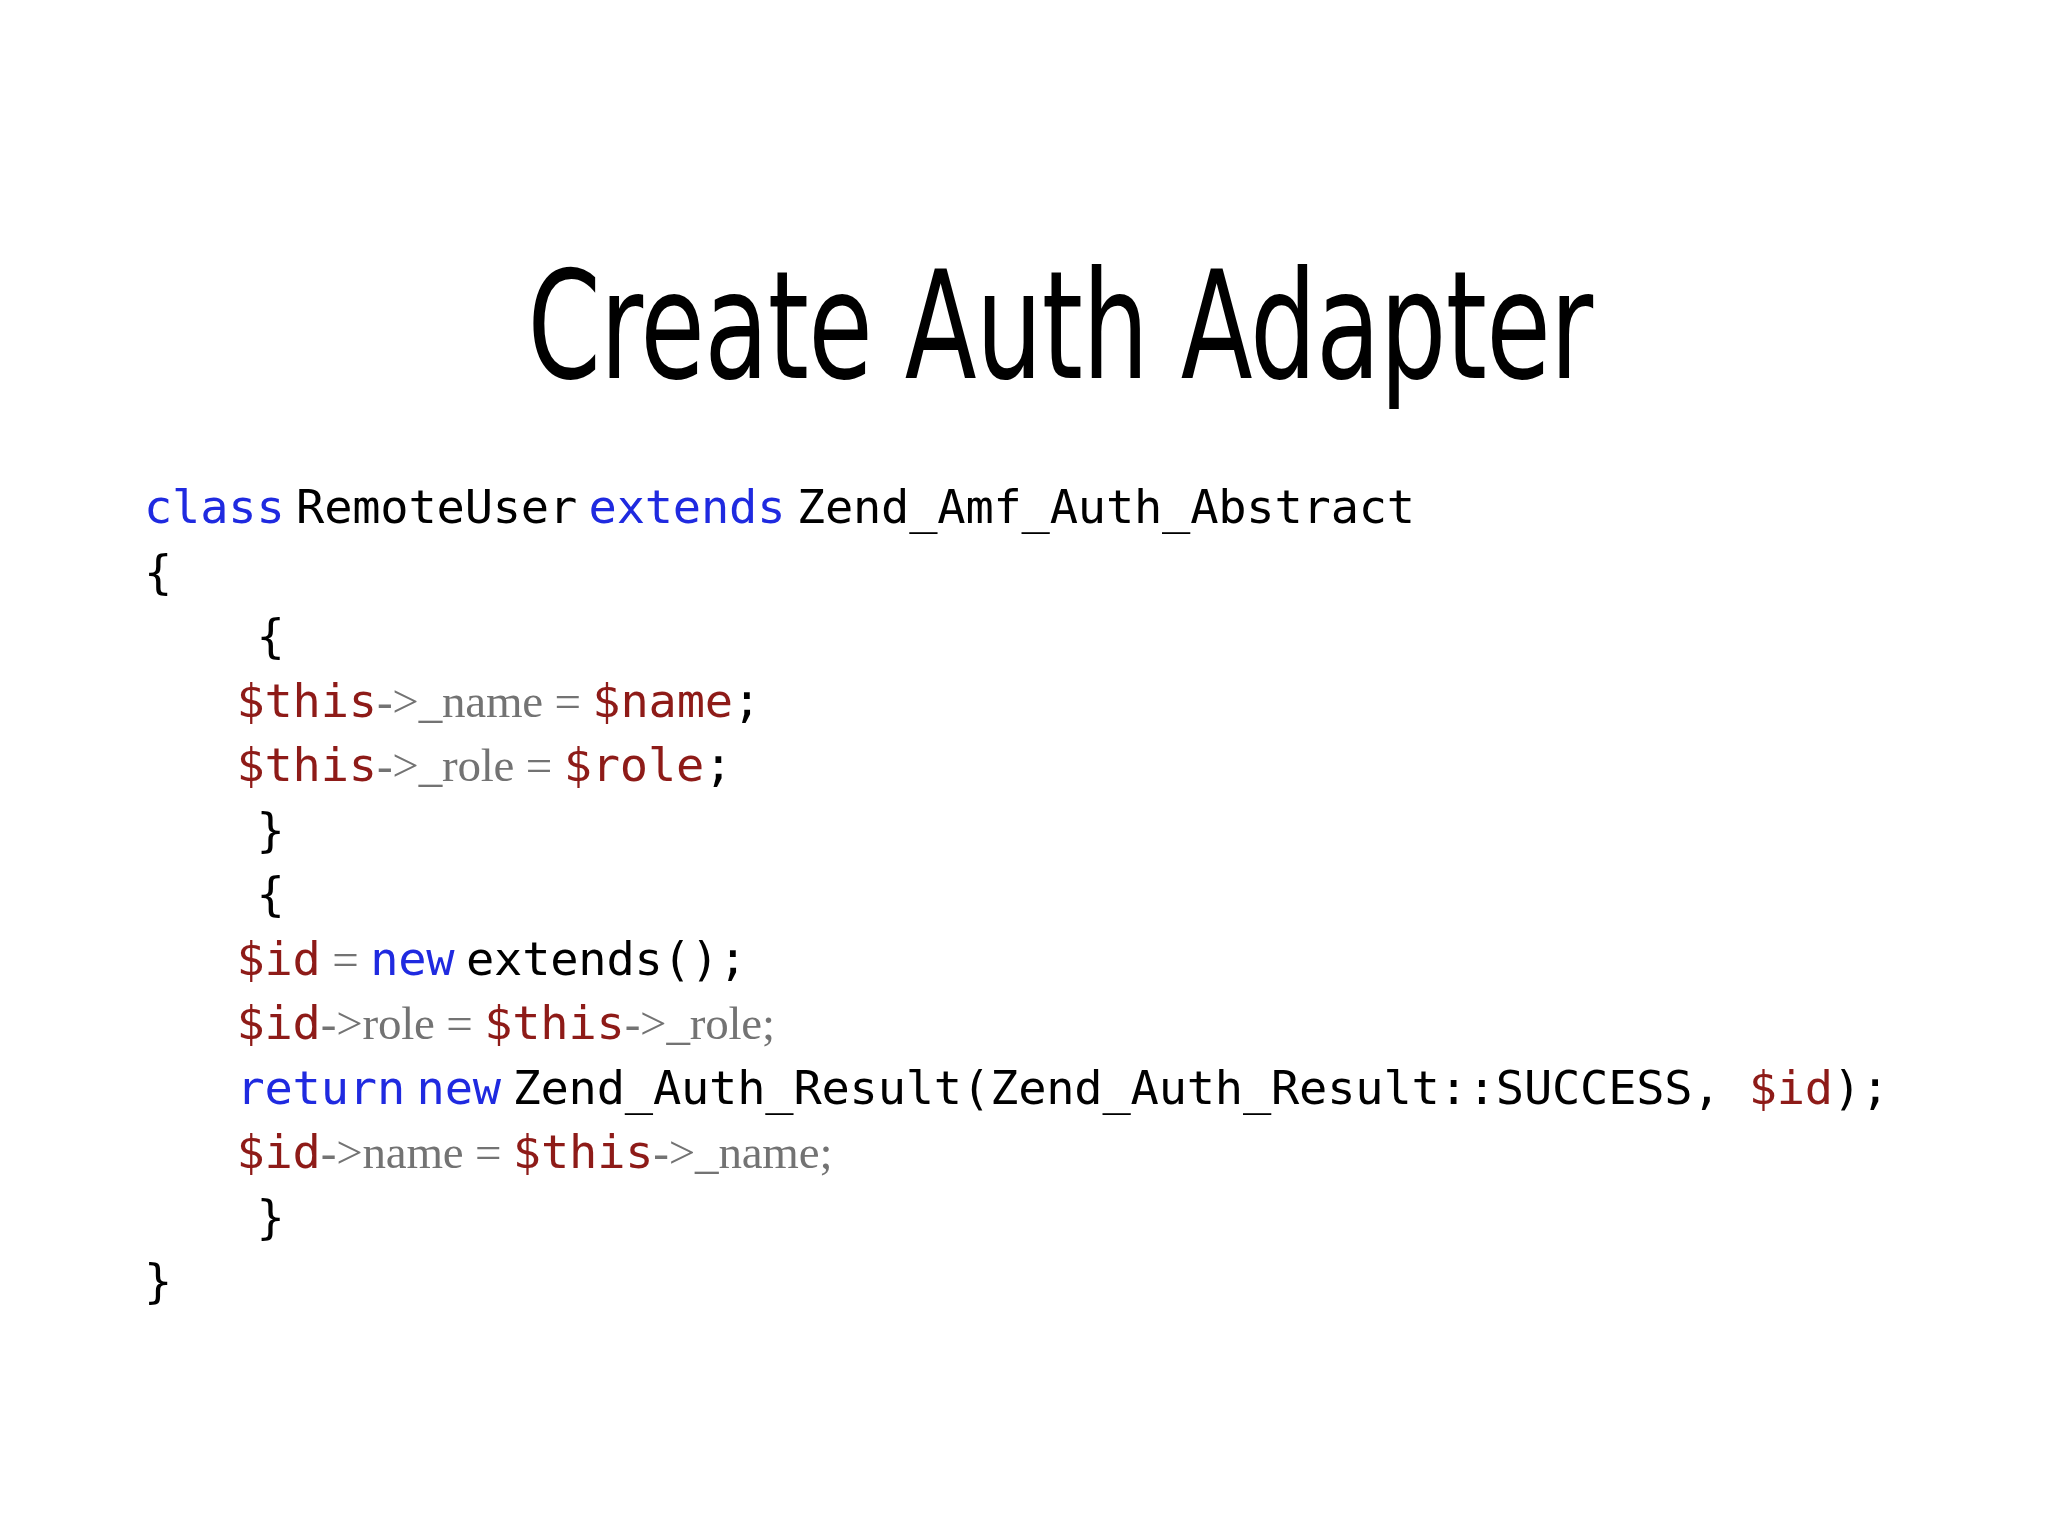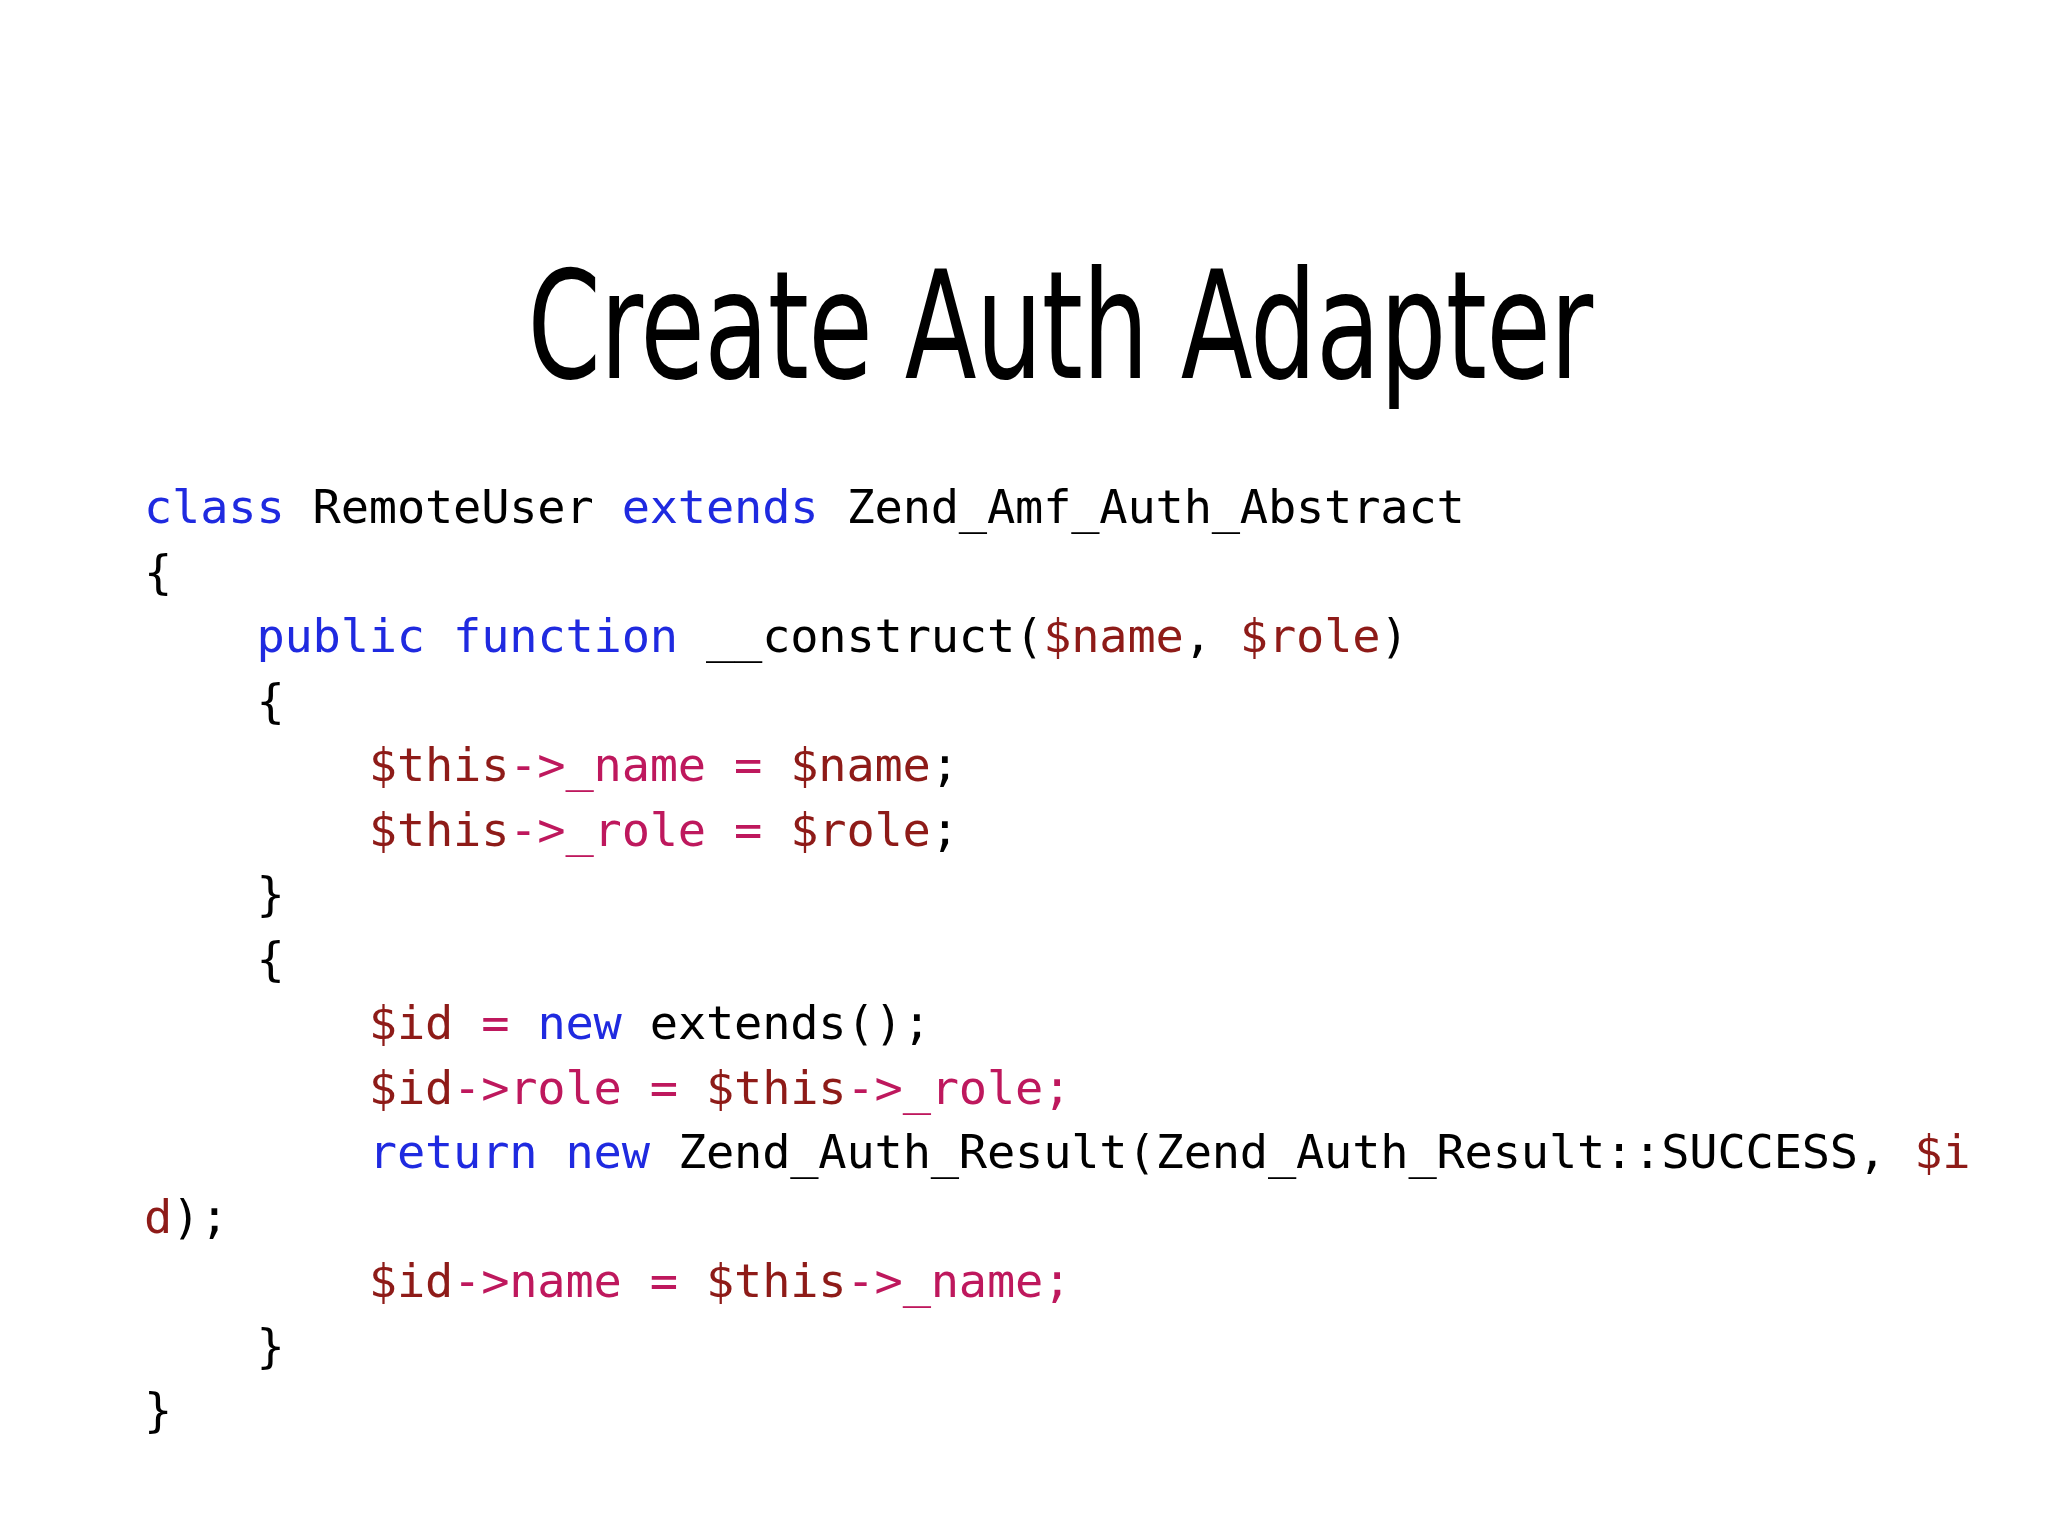--- a/index.html
+++ b/index.html
@@ -62,33 +62,32 @@
     white-space: pre;
   }
   .code-line.wrapped {
     white-space: pre-wrap;
     word-break: break-all;
   }
 
   .tok-kw   { color: #1f2ae0; }
   .tok-var  { color: #8e1b18; }
   .tok-id   { color: #000000; }
-  .tok-op   { color: #be185d; }
+  .tok-op   { color: #737373; font-family: Liberation Serif, serif; }
   .tok-punc { color: #000000; }
 </style>
 </head>
 <body>
 
 <div class="slide">
 
   <h1 class="slide-title" style="transform: scaleX(0.7);">Create Auth Adapter</h1>
 
   <pre class="code-block" id="code-block"><span class="code-line"><span class="tok-kw">class</span><span class="tok-op"> </span><span class="tok-id">RemoteUser</span><span class="tok-op"> </span><span class="tok-kw">extends</span><span class="tok-op"> </span><span class="tok-id">Zend_Amf_Auth_Abstract</span>
 </span><span class="code-line"><span class="tok-punc">{</span>
-</span><span class="code-line"><span class="tok-op">    </span><span class="tok-kw">public</span><span class="tok-op"> </span><span class="tok-kw">function</span><span class="tok-op"> </span><span class="tok-id">__construct(</span><span class="tok-var">$name</span><span class="tok-punc">, </span><span class="tok-var">$role</span><span class="tok-punc">)</span>
 </span><span class="code-line"><span class="tok-punc">    {</span>
 </span><span class="code-line"><span class="tok-op">        </span><span class="tok-var">$this</span><span class="tok-op">-&gt;_name = </span><span class="tok-var">$name</span><span class="tok-punc">;</span>
 </span><span class="code-line"><span class="tok-op">        </span><span class="tok-var">$this</span><span class="tok-op">-&gt;_role = </span><span class="tok-var">$role</span><span class="tok-punc">;</span>
 </span><span class="code-line"><span class="tok-punc">    }</span>
 </span><span class="code-line"><span class="tok-punc">    {</span>
 </span><span class="code-line"><span class="tok-op">        </span><span class="tok-var">$id</span><span class="tok-op"> = </span><span class="tok-kw">new</span><span class="tok-op"> </span><span class="tok-id">extends();</span>
 </span><span class="code-line"><span class="tok-op">        </span><span class="tok-var">$id</span><span class="tok-op">-&gt;role = </span><span class="tok-var">$this</span><span class="tok-op">-&gt;_role;</span>
 </span><span class="code-line wrapped"><span class="tok-op">        </span><span class="tok-kw">return</span><span class="tok-op"> </span><span class="tok-kw">new</span><span class="tok-op"> </span><span class="tok-id">Zend_Auth_Result(Zend_Auth_Result::SUCCESS, </span><span class="tok-var">$id</span><span class="tok-punc">);</span>
 </span><span class="code-line"><span class="tok-op">        </span><span class="tok-var">$id</span><span class="tok-op">-&gt;name = </span><span class="tok-var">$this</span><span class="tok-op">-&gt;_name;</span>
 </span><span class="code-line"><span class="tok-punc">    }</span>

